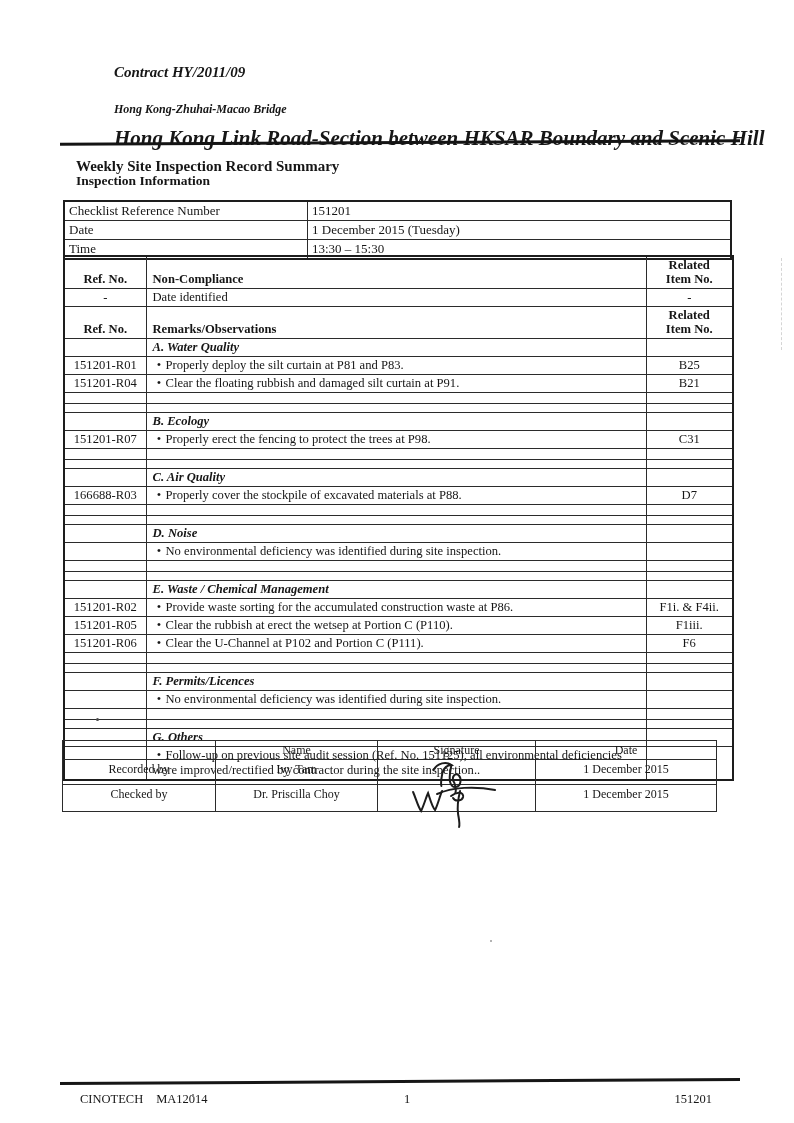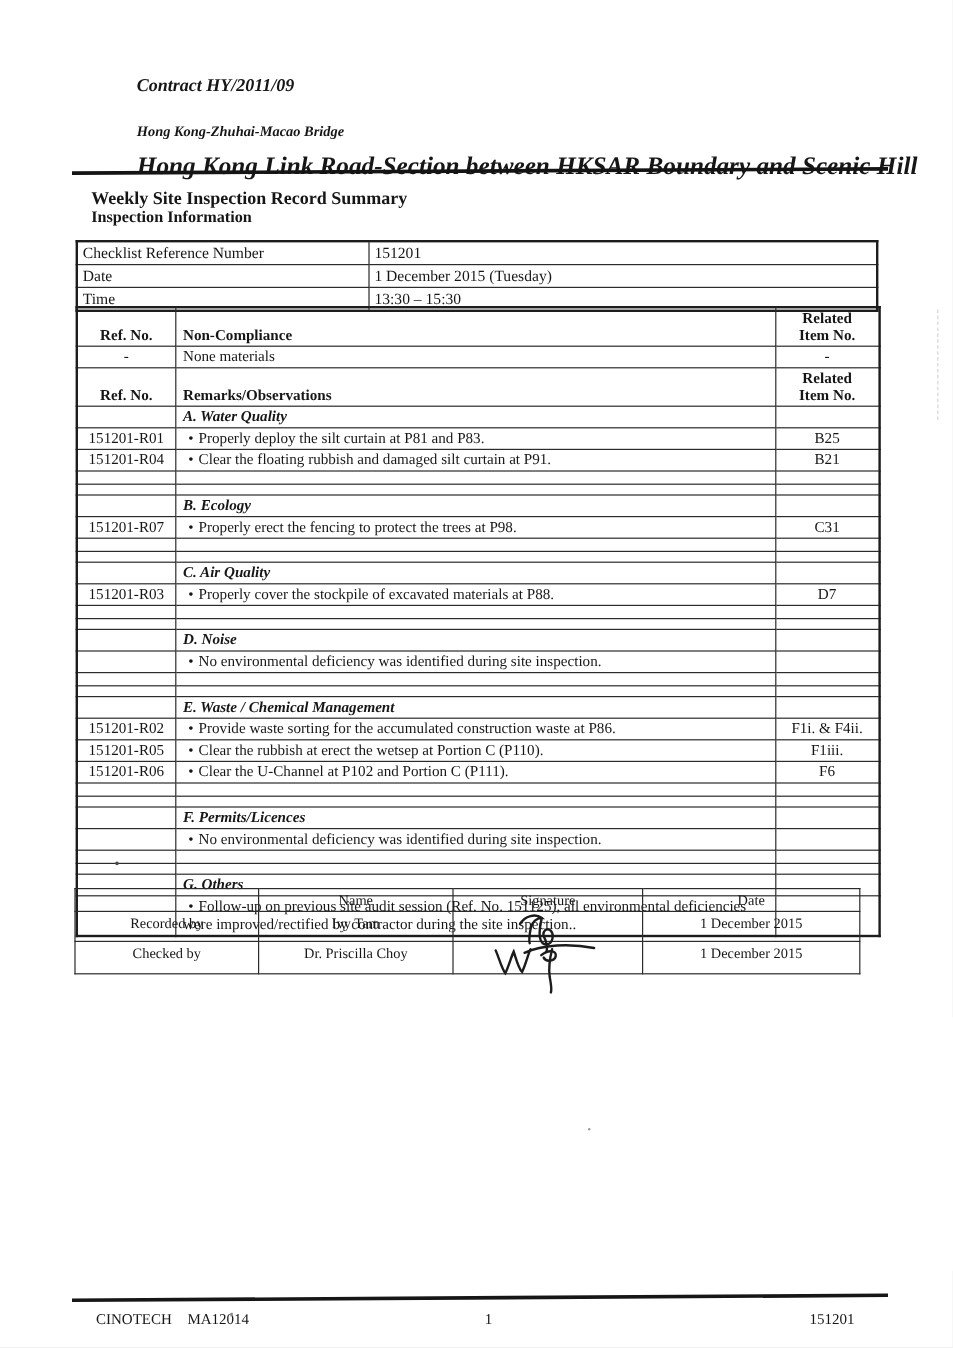--- a/index.html
+++ b/index.html
@@ -119,21 +119,21 @@
       </colgroup>
     <tbody>
       <tr class="h1">
         <td class="c-ref">Ref. No.</td>
         <td class="c-text">Non-Compliance</td>
         <td class="c-rel rel-two">Related
 Item No.</td>
       </tr>
       <tr class="nc">
         <td class="c-ref">-</td>
-        <td class="c-text">None materials</td>
+        <td class="c-text">Date identified</td>
         <td class="c-rel">-</td>
       </tr>
       <tr class="h2">
         <td class="c-ref">Ref. No.</td>
         <td class="c-text">Remarks/Observations</td>
         <td class="c-rel rel-two">Related
 Item No.</td>
       </tr>
 
     <tr class="row-section">
@@ -180,21 +180,21 @@
           <td class="c-ref"></td>
           <td class="c-text"></td>
           <td class="c-rel"></td>
         </tr>
         <tr class="row-section">
           <td class="c-ref"></td>
           <td class="c-text section">C. Air Quality</td>
           <td class="c-rel"></td>
         </tr>
         <tr class="row-item">
-          <td class="c-ref">151201-R03</td>
+          <td class="c-ref">166688-R03</td>
           <td class="c-text"><span class="bullet">•</span><span class="remark">Properly cover the stockpile of excavated materials at P88.</span></td>
           <td class="c-rel">D7</td>
         </tr>
         <tr class="row-empty">
           <td class="c-ref"></td>
           <td class="c-text"></td>
           <td class="c-rel"></td>
         </tr>
         <tr class="row-spacer">
           <td class="c-ref"></td>

